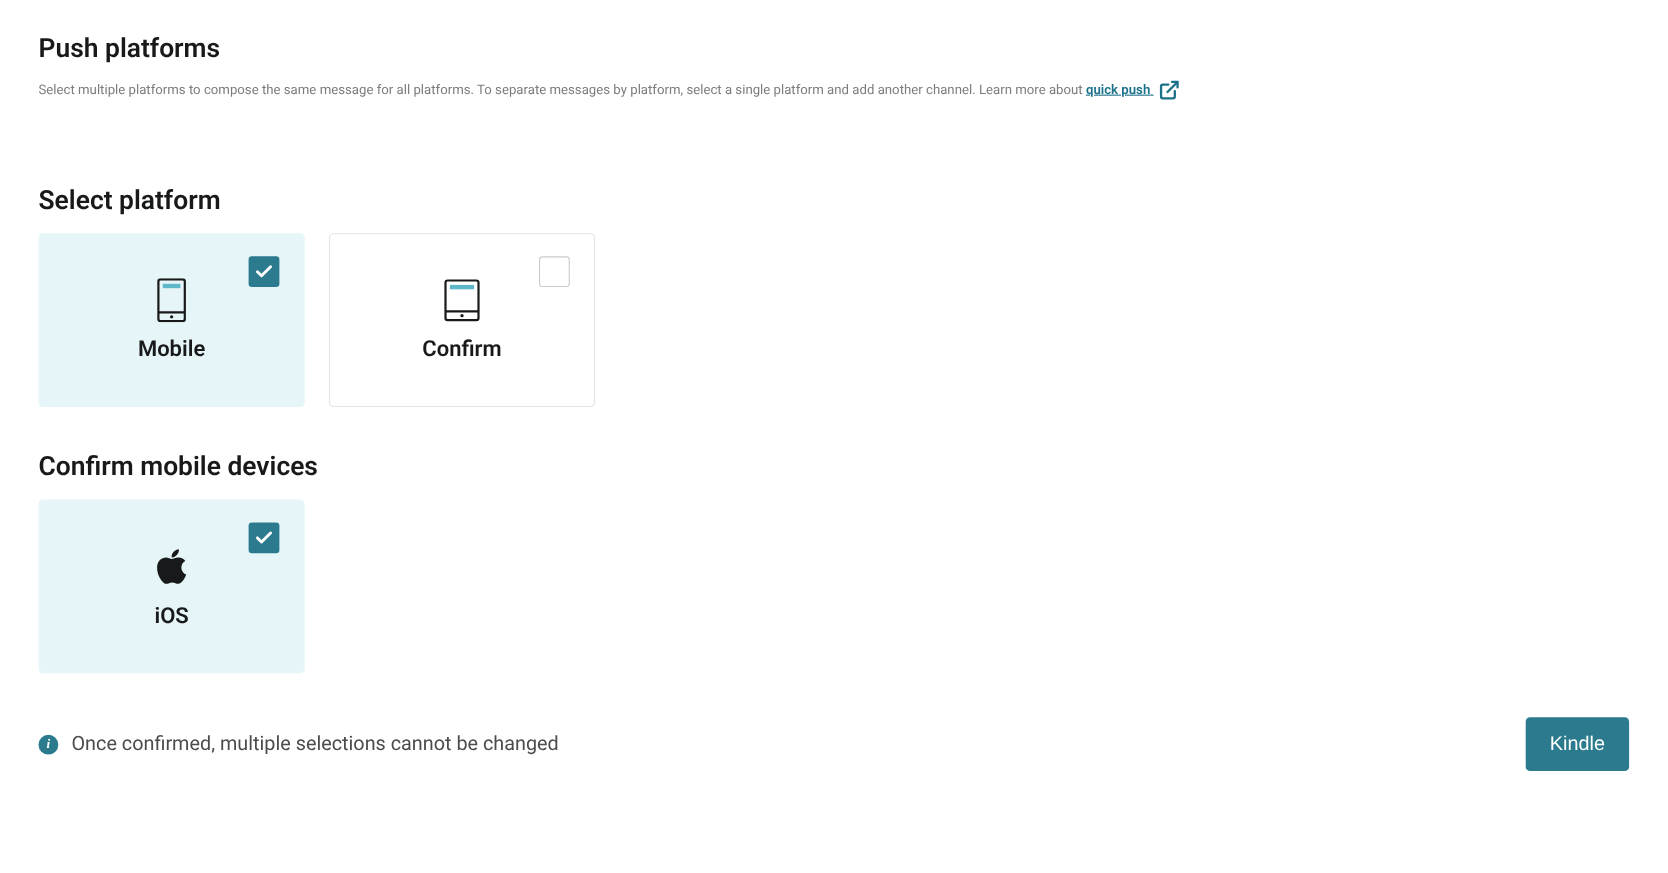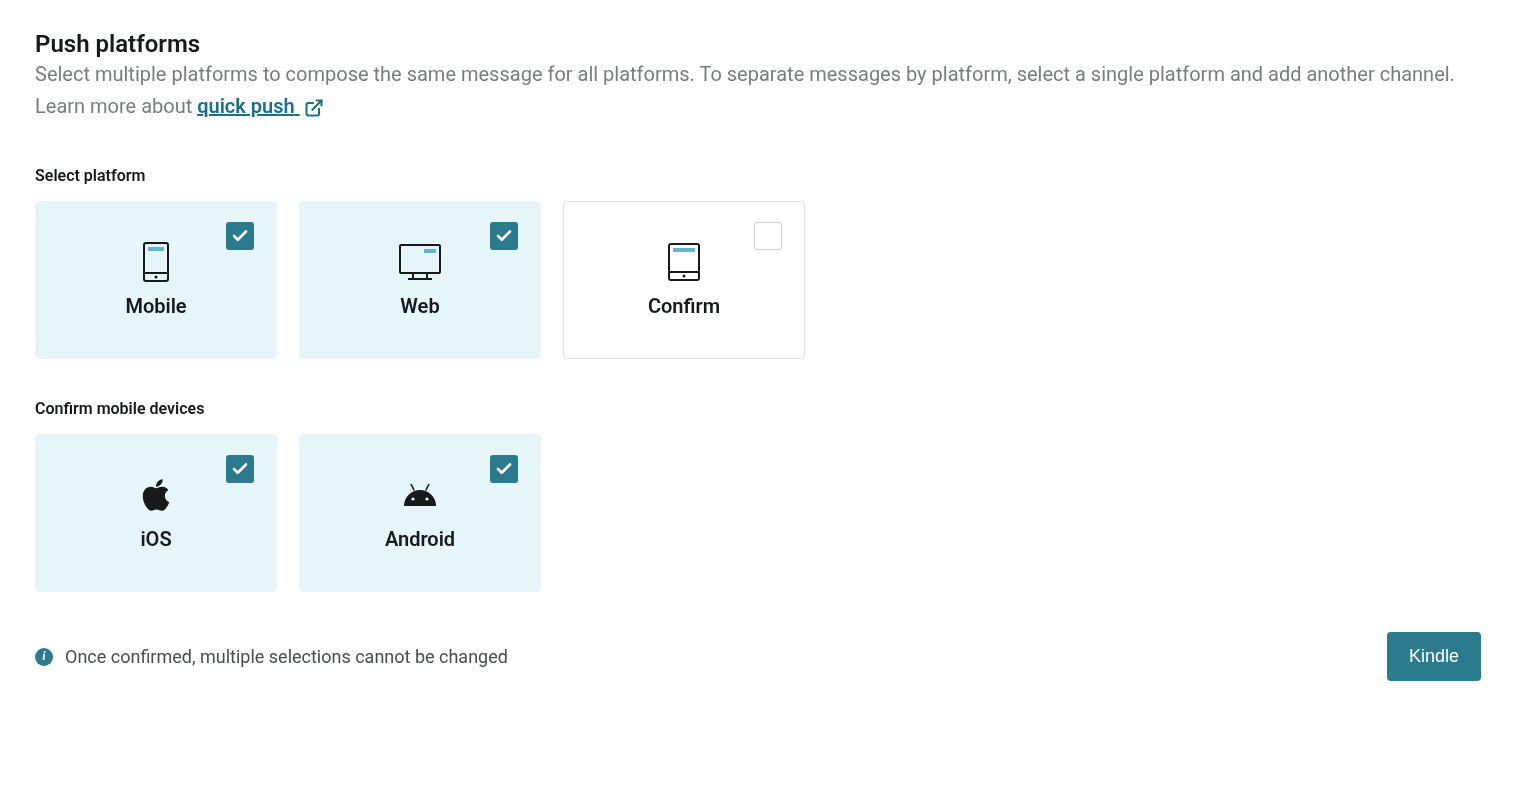--- a/index.html
+++ b/index.html
@@ -11,35 +11,36 @@
       font-family: -apple-system, BlinkMacSystemFont, "Segoe UI", Roboto, Helvetica, Arial, sans-serif;
       background: #ffffff;
       color: #18191a;
       padding: 30px 35px;
       width: 1516px;
     }
     h2.section-title {
       font-size: 24px;
       font-weight: 600;
       color: #18191a;
+      margin-bottom: 14px;
     }
     .description {
-      font-size: 20px;
+      font-size: 12px;
       color: #7a7c7e;
       line-height: 1.6;
-      margin-bottom: 44px;
+      margin-bottom: 76px;
       max-width: 1450px;
     }
     .link {
       color: #1a7089;
       text-decoration: underline;
       font-weight: 600;
     }
     .subheading {
-      font-size: 16px;
+      font-size: 24px;
       font-weight: 600;
       color: #18191a;
       margin-bottom: 16px;
     }
     .card-row {
       display: flex;
       gap: 22px;
       margin-bottom: 40px;
     }
     .card {
@@ -170,37 +171,20 @@
       <svg width="30" height="40" viewBox="0 0 30 40">
         <rect x="3" y="1" width="24" height="38" rx="2" fill="none" stroke="#18191a" stroke-width="2"></rect>
         <rect x="7" y="5" width="16" height="4" fill="#5eb8c9"></rect>
         <line x1="3" y1="31" x2="27" y2="31" stroke="#18191a" stroke-width="2"></line>
         <circle cx="15" cy="35" r="1.5" fill="#18191a"></circle>
       </svg>
     </div>
     <div class="card-label">Mobile</div>
   </div>
 
-  <div class="card selected">
-    <div class="checkbox-wrap">
-      <svg width="18" height="18" viewBox="0 0 24 24" fill="none" stroke="#ffffff" stroke-width="3.5" stroke-linecap="round" stroke-linejoin="round">
-          <polyline points="20 6 9 17 4 12"></polyline>
-        </svg>
-    </div>
-    <div class="card-icon">
-      <svg width="44" height="38" viewBox="0 0 44 38">
-        <rect x="2" y="2" width="40" height="28" rx="1" fill="none" stroke="#18191a" stroke-width="2"></rect>
-        <rect x="26" y="6" width="12" height="4" fill="#5eb8c9"></rect>
-        <line x1="15" y1="30" x2="15" y2="36" stroke="#18191a" stroke-width="2"></line>
-        <line x1="29" y1="30" x2="29" y2="36" stroke="#18191a" stroke-width="2"></line>
-        <line x1="10" y1="36" x2="34" y2="36" stroke="#18191a" stroke-width="2"></line>
-      </svg>
-    </div>
-    <div class="card-label">Web</div>
-  </div>
 
   <div class="card">
     <div class="checkbox-wrap">
       
     </div>
     <div class="card-icon">
       <svg width="34" height="40" viewBox="0 0 34 40">
         <rect x="2" y="2" width="30" height="36" rx="2" fill="none" stroke="#18191a" stroke-width="2"></rect>
         <rect x="6" y="6" width="22" height="4" fill="#5eb8c9"></rect>
         <line x1="2" y1="30" x2="32" y2="30" stroke="#18191a" stroke-width="2"></line>
@@ -222,37 +206,20 @@
         </svg>
     </div>
     <div class="card-icon">
       <svg width="30" height="36" viewBox="0 0 384 512" fill="#18191a">
         <path d="M318.7 268.7c-.2-36.7 16.4-64.4 50-84.8-18.8-26.9-47.2-41.7-84.7-44.6-35.5-2.8-74.3 20.7-88.5 20.7-15 0-49.4-19.7-76.4-19.7C63.3 141.2 4 184.8 4 273.5q0 39.3 14.4 81.2c12.8 36.7 59 126.7 107.2 125.2 25.2-.6 43-17.9 75.8-17.9 31.8 0 48.3 17.9 76.4 17.9 48.6-.7 90.4-82.5 102.6-119.3-65.2-30.7-61.7-90-61.7-91.9zm-56.6-164.2c27.3-32.4 24.8-61.9 24-72.5-24.1 1.4-52 16.4-67.9 34.9-17.5 19.8-27.8 44.3-25.6 71.9 26.1 2 49.9-11.4 69.5-34.3z"></path>
       </svg>
     </div>
     <div class="card-label">iOS</div>
   </div>
 
-  <div class="card selected">
-    <div class="checkbox-wrap">
-      <svg width="18" height="18" viewBox="0 0 24 24" fill="none" stroke="#ffffff" stroke-width="3.5" stroke-linecap="round" stroke-linejoin="round">
-          <polyline points="20 6 9 17 4 12"></polyline>
-        </svg>
-    </div>
-    <div class="card-icon">
-      <svg width="36" height="22" viewBox="0 0 36 22" fill="#18191a">
-        <line x1="9" y1="0" x2="12" y2="6" stroke="#18191a" stroke-width="1.6" stroke-linecap="round"></line>
-        <line x1="27" y1="0" x2="24" y2="6" stroke="#18191a" stroke-width="1.6" stroke-linecap="round"></line>
-        <path d="M 2 22 A 16 16 0 0 1 34 22 Z"></path>
-        <circle cx="11" cy="15" r="1.6" fill="#e6f6f8"></circle>
-        <circle cx="25" cy="15" r="1.6" fill="#e6f6f8"></circle>
-      </svg>
-    </div>
-    <div class="card-label">Android</div>
-  </div>
 
 </div>
 
 <div class="footer-row">
   <div class="note">
     <span class="info-circle">i</span>
     <span>Once confirmed, multiple selections cannot be changed</span>
   </div>
   <button class="confirm-btn">Kindle</button>
 </div>

